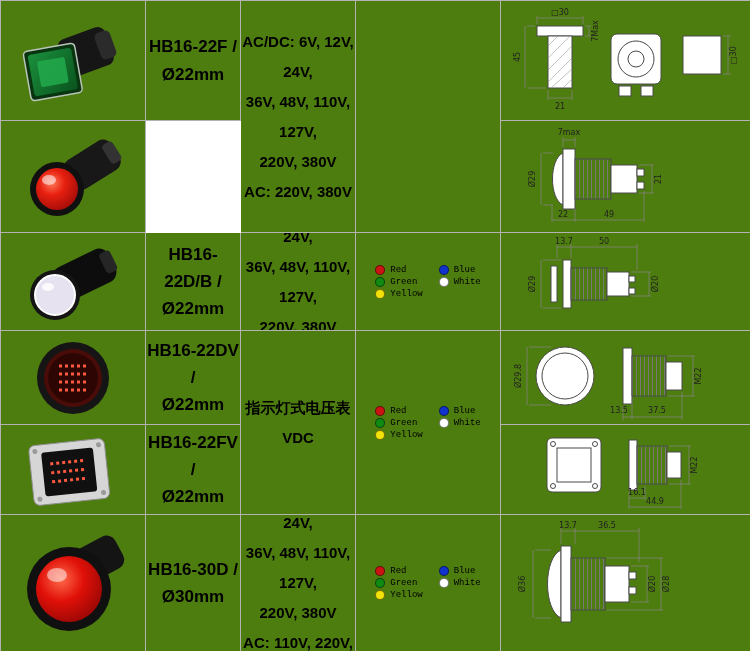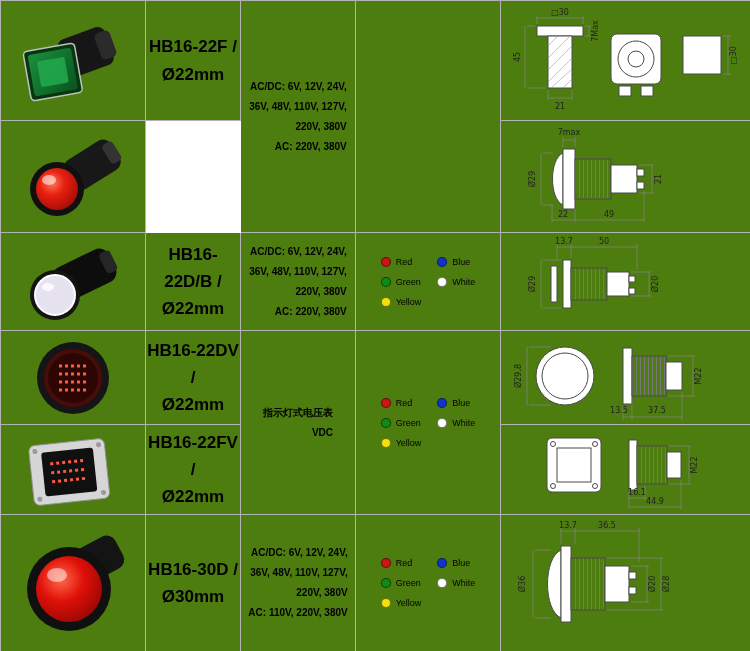--- a/index.html
+++ b/index.html
@@ -5,23 +5,23 @@
   :root{ --line:#b3b3b3; --draw:#4a4a4a; --dim:#888; }
   *{ margin:0; padding:0; box-sizing:border-box; }
   body{ background:#fff; font-family:"Liberation Sans","DejaVu Sans",sans-serif; color:#000; }
   .catalog{ width:750px; height:651px; display:grid;
     grid-template-columns:145px 95px 115px 145px 250px;
     grid-template-rows:120px 112px 98px 94px 90px 137px;
     border-top:1px solid var(--line); border-left:1px solid var(--line); background:#fff; }
   .cell{ border-right:1px solid var(--line); border-bottom:1px solid var(--line);
     display:flex; align-items:center; justify-content:center; overflow:hidden; background:#4d7c0f; }
   .model{ flex-direction:column; font-weight:bold; font-size:17px; text-align:center; line-height:1.6; }
-  .spec{ font-weight:bold; font-size:10px; text-align:right; line-height:2.0; }
+  .spec{ font-weight:bold; font-size:15px; text-align:center; line-height:2.0; }
   .legend{ display:flex; gap:16px; align-items:flex-start; }
-  .legend-col{ display:flex; flex-direction:column; gap:10px; }
+  .legend-col{ display:flex; flex-direction:column; gap:2px;font-family:Liberation Mono, monospace; }
   .legend-item{ display:flex; align-items:center; gap:5px; font-size:9px; }
   .dot{ width:10px; height:10px; border-radius:50%; border:1px solid rgba(0,0,0,.5); display:inline-block; }
   svg text{ font-family:"DejaVu Sans",sans-serif; font-size:8px; fill:#222; text-anchor:middle; }
   .o{ fill:#fff; stroke:var(--draw); stroke-width:1; }
   .ln{ stroke:var(--draw); stroke-width:1; fill:none; }
   .dl{ stroke:var(--dim); stroke-width:0.7; fill:none; }
   .thread{ stroke:#777; stroke-dasharray:1 3; }
   .hatch{ stroke:#999; stroke-width:0.6; }
 </style>
 </head>

